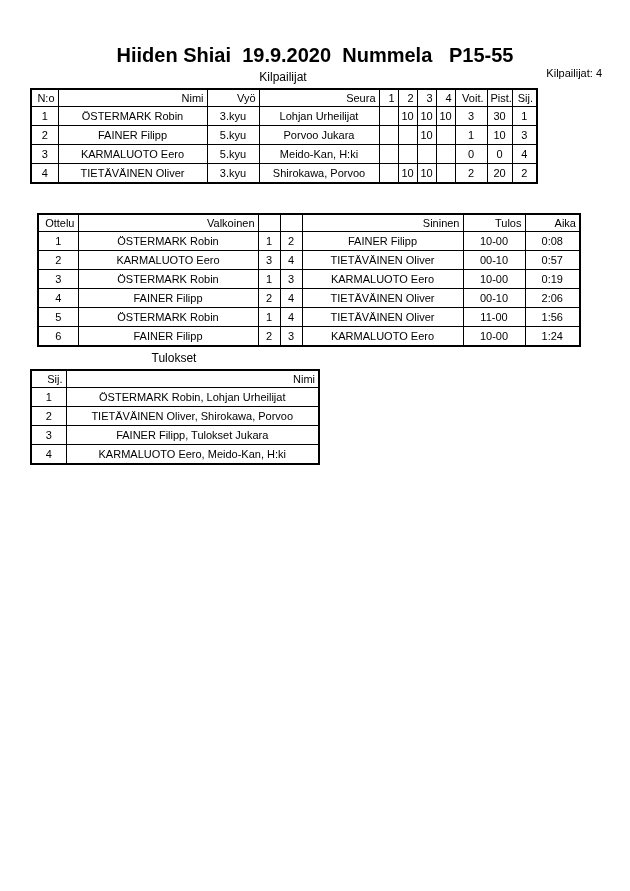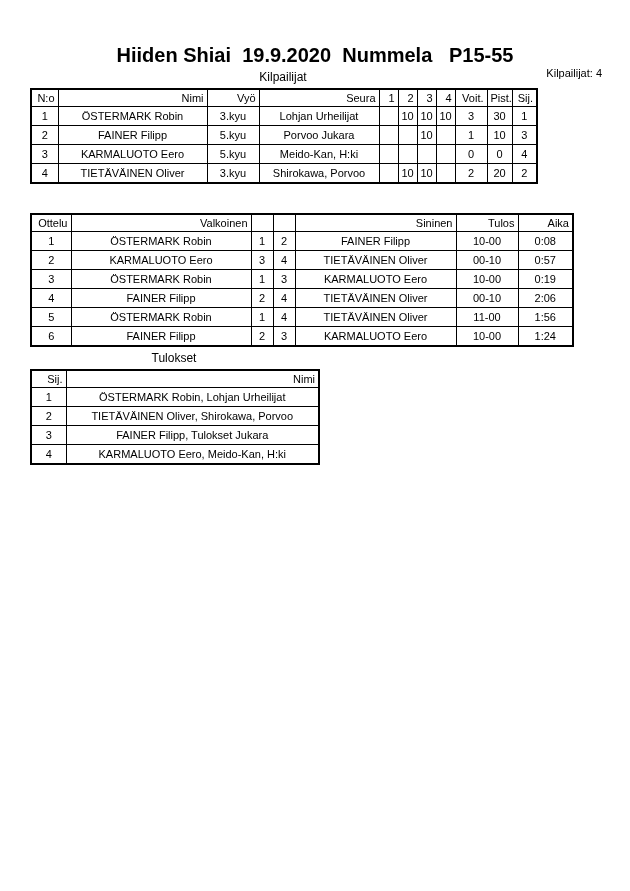--- a/index.html
+++ b/index.html
@@ -40,21 +40,21 @@
 
   table {
     position: absolute;
     border-collapse: collapse;
     table-layout: fixed;
     font-size: 11px;
     border: 2px solid #000;
     background: #fff;
   }
   #table-kilpailijat { top: 88px;  left: 30px; width: 506px; }
-  #table-ottelut     { top: 213px; left: 30px; width: 542px; }
+  #table-ottelut     { top: 213px; left: 37px; width: 542px; }
   #table-tulokset    { top: 369px; left: 30px; width: 288px; }
 
   th, td {
     border: 1px solid #000;
     padding: 0 3px;
     height: 18px;
     white-space: nowrap;
     overflow: hidden;
     line-height: 18px;
   }

